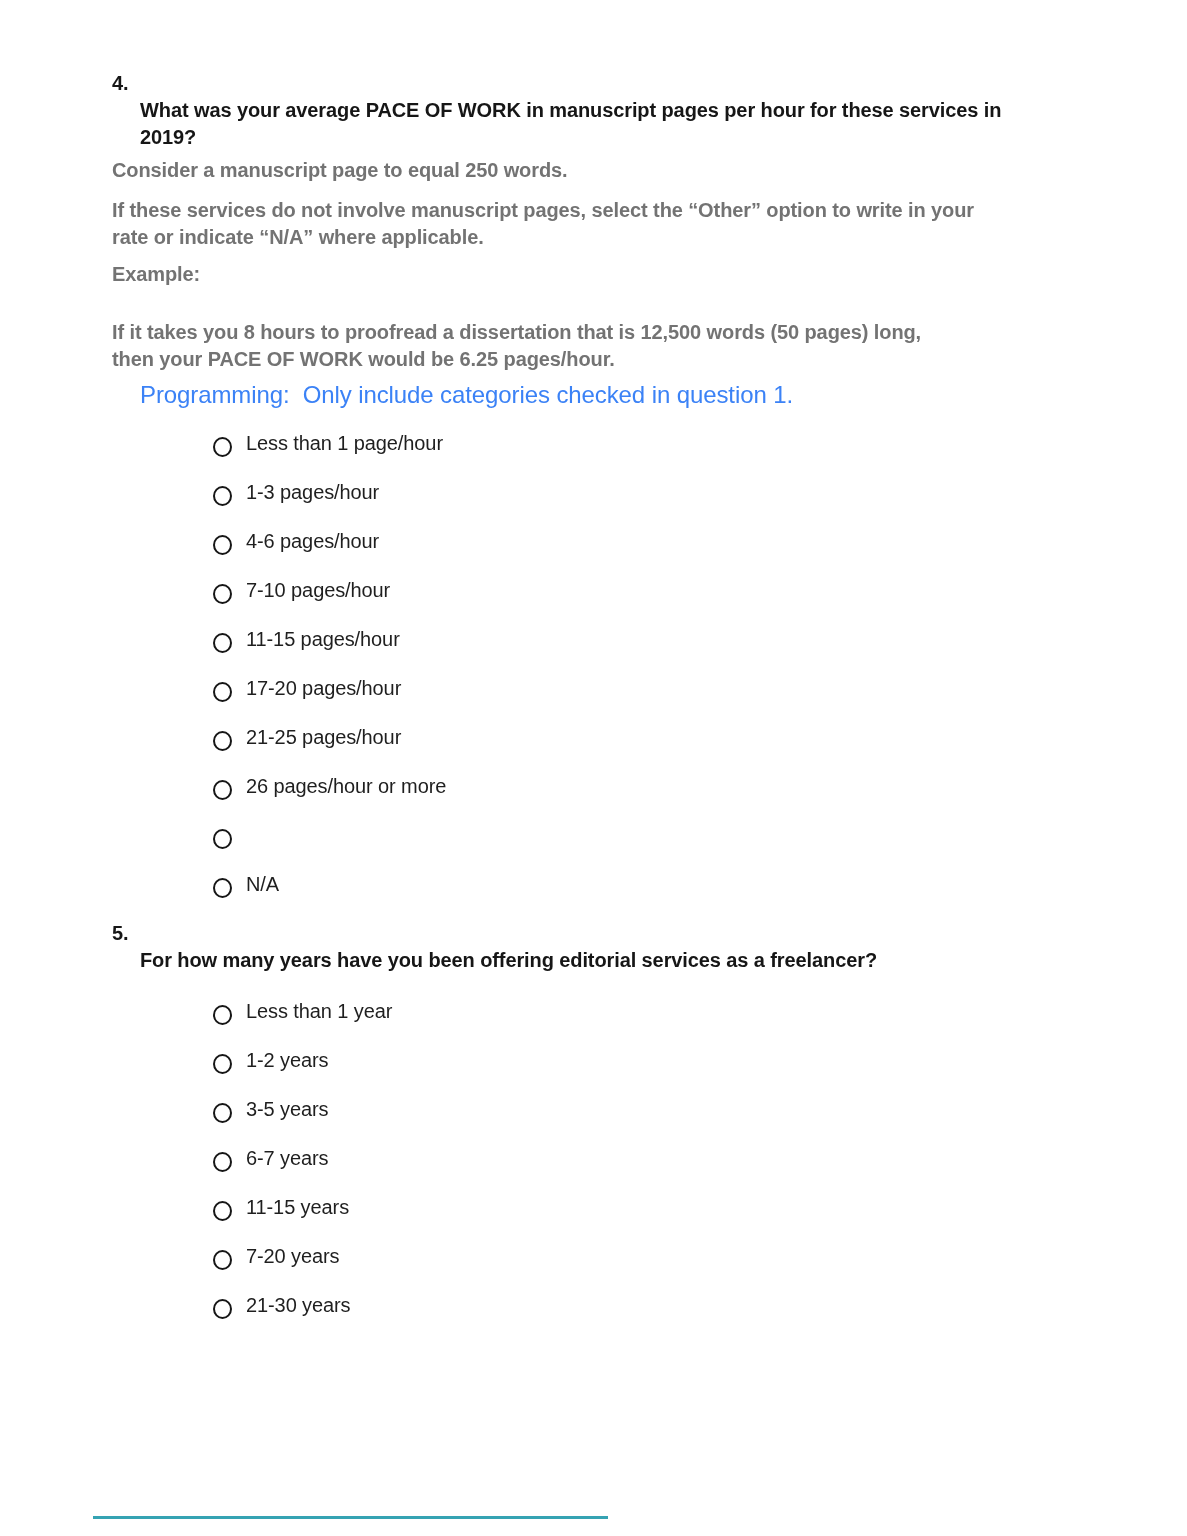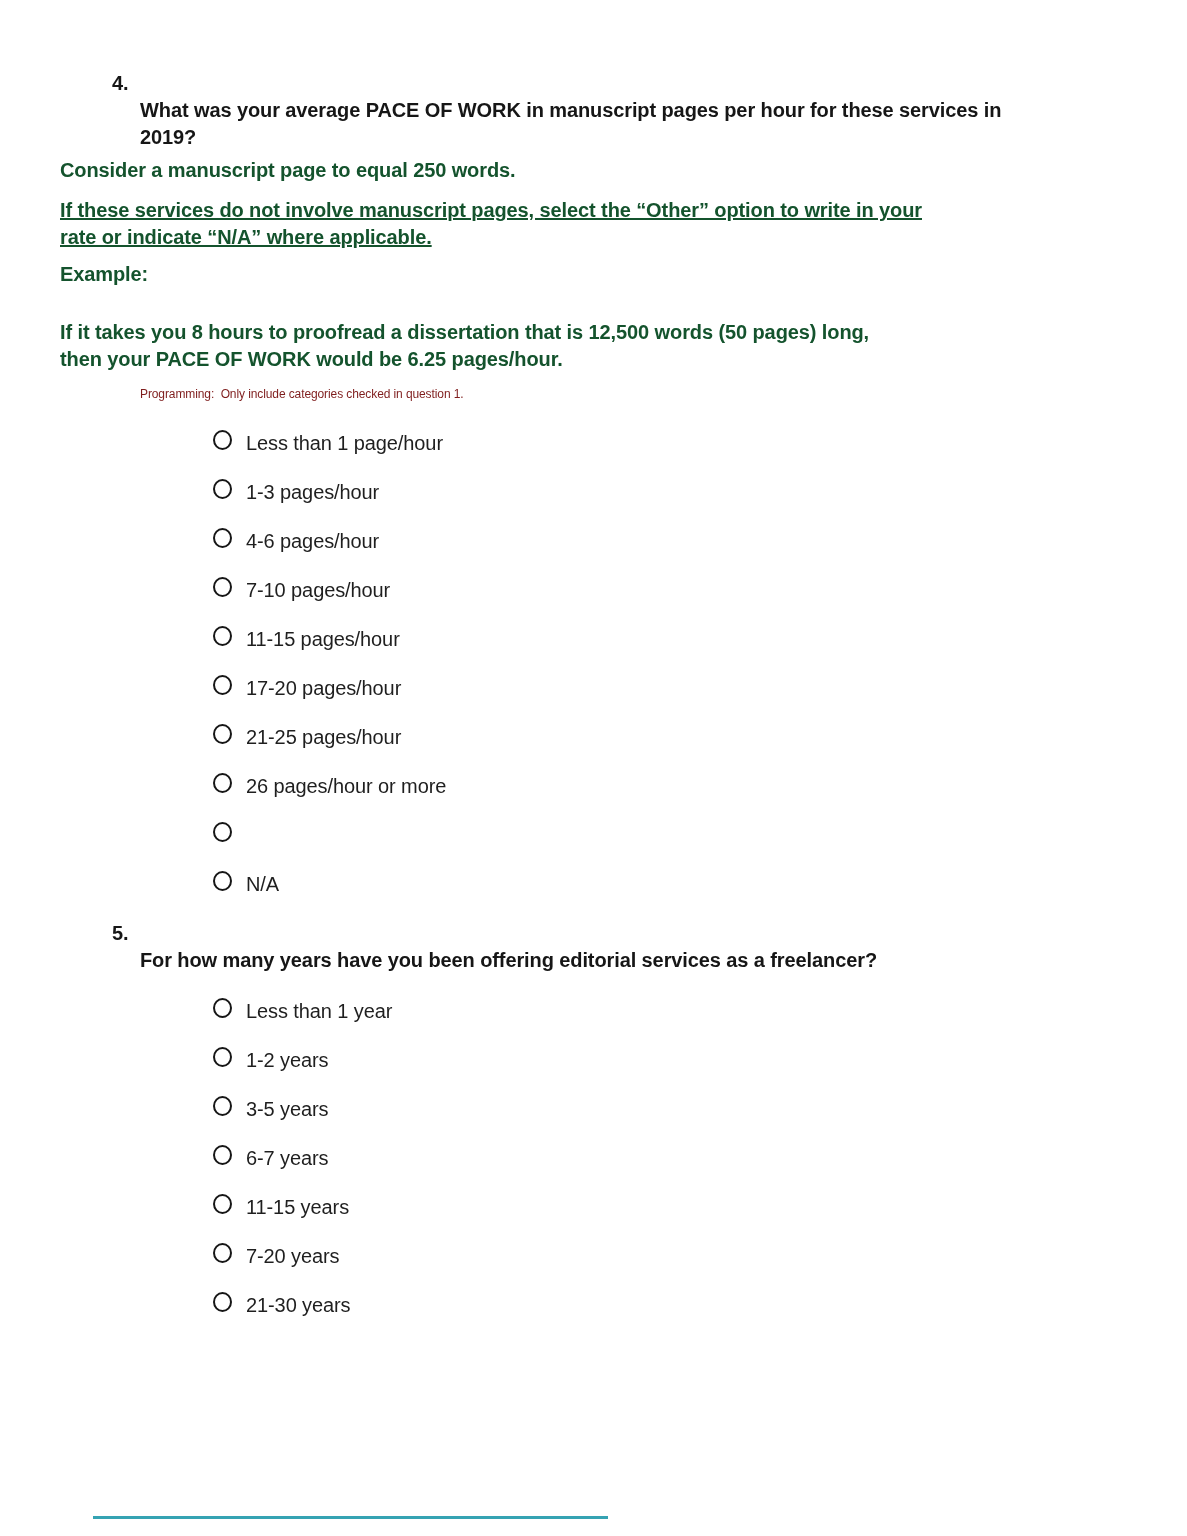--- a/index.html
+++ b/index.html
@@ -34,59 +34,59 @@
     letter-spacing: -0.1px;
   }
   .q-num {
     position: absolute;
     left: 112px;
     top: 0;
     font-weight: bold;
     white-space: normal;
   }
   .para {
-    padding-left: 60px;
+    padding-left: 112px;
     font-size: 20px;
     line-height: 27px;
     font-weight: bold;
-    color: #14532d;
+    color: #737373;
     white-space: pre-line;
     max-width: 960px;
     letter-spacing: -0.1px;
   }
   .p1 { margin-top: 6px; }
-  .p2 { margin-top: 13px; text-decoration: underline; }
+  .p2 { margin-top: 13px; }
   .p3 { margin-top: 10px; }
   .p4 { margin-top: 31px; }
   .programming-note {
     margin-top: 8px;
     padding-left: 140px;
-    font-size: 12px;
+    font-size: 24px;
     line-height: 27px;
     font-weight: normal;
-    color: #7f1d1d;
+    color: #3b82f6;
     white-space: pre-wrap;
     letter-spacing: -0.1px;
   }
   ul.options {
     list-style: none;
     margin: 0;
     padding: 0 0 0 213px;
   }
   ul.options.q4 { margin-top: 22px; }
   ul.options.q5 { margin-top: 24px; }
   ul.options li {
     height: 27px;
     margin-bottom: 22px;
     font-size: 20px;
     line-height: 27px;
     font-weight: normal;
     color: #1f1f1f;
     display: flex;
-    align-items: flex-start;
+    align-items: flex-end;
     letter-spacing: -0.1px;
   }
   .radio {
     display: inline-block;
     width: 15px;
     height: 16px;
     border: 2px solid #161616;
     border-radius: 50%;
     background: #ffffff;
     margin-right: 14px;

